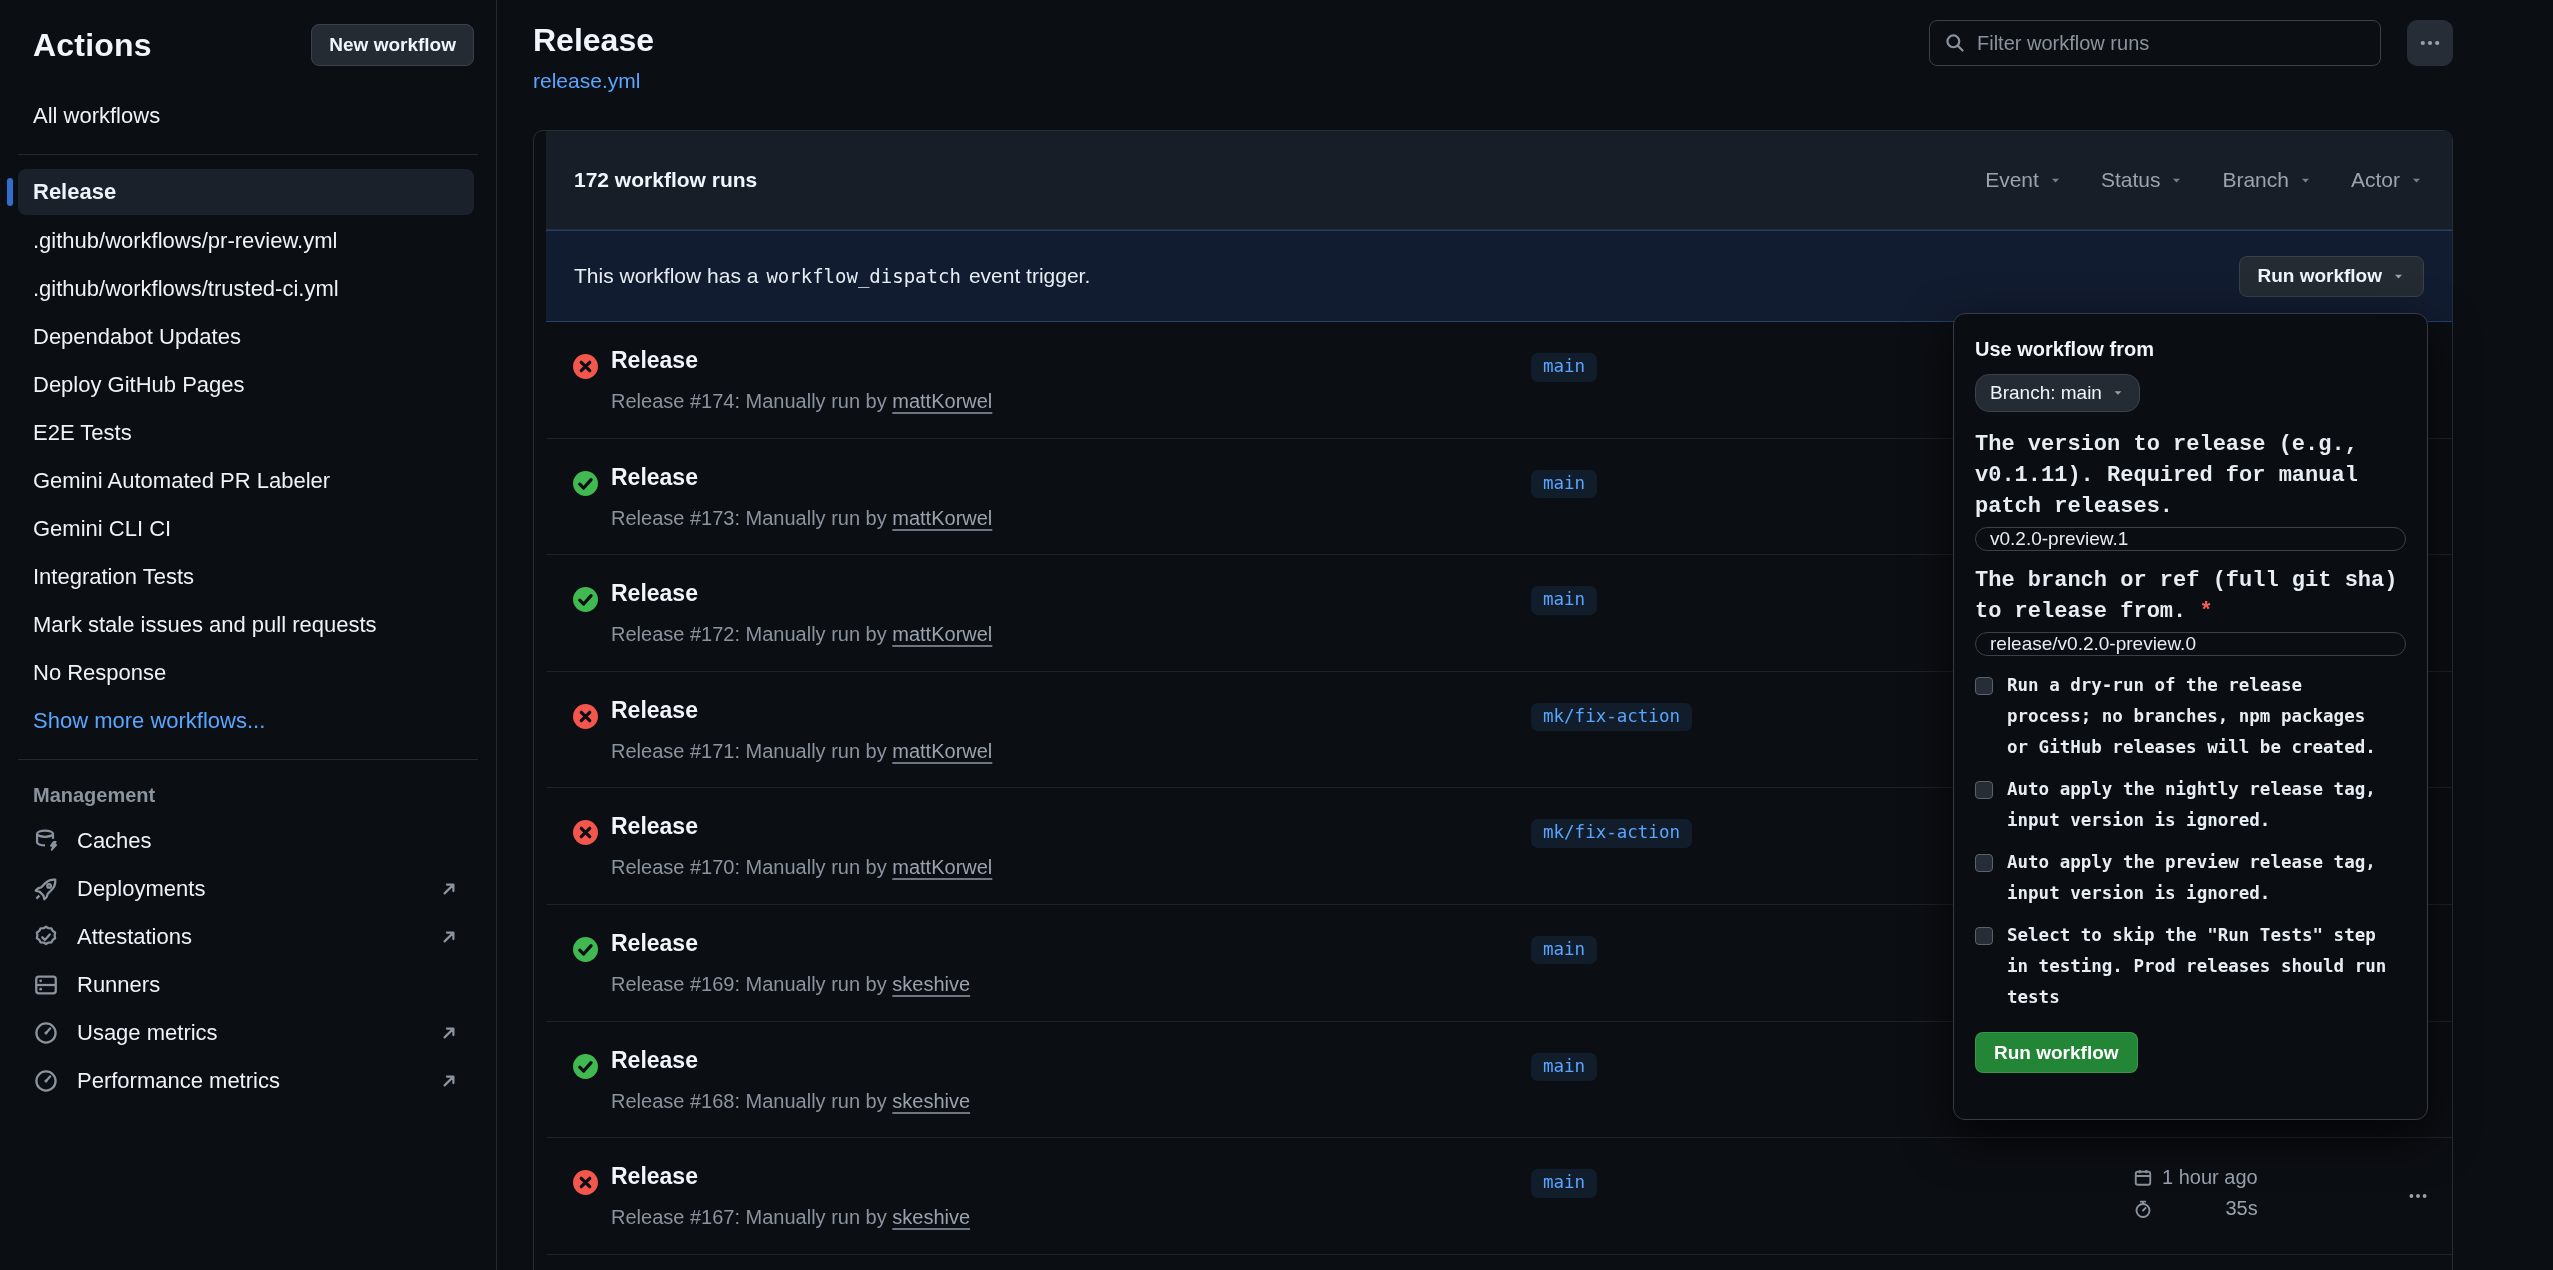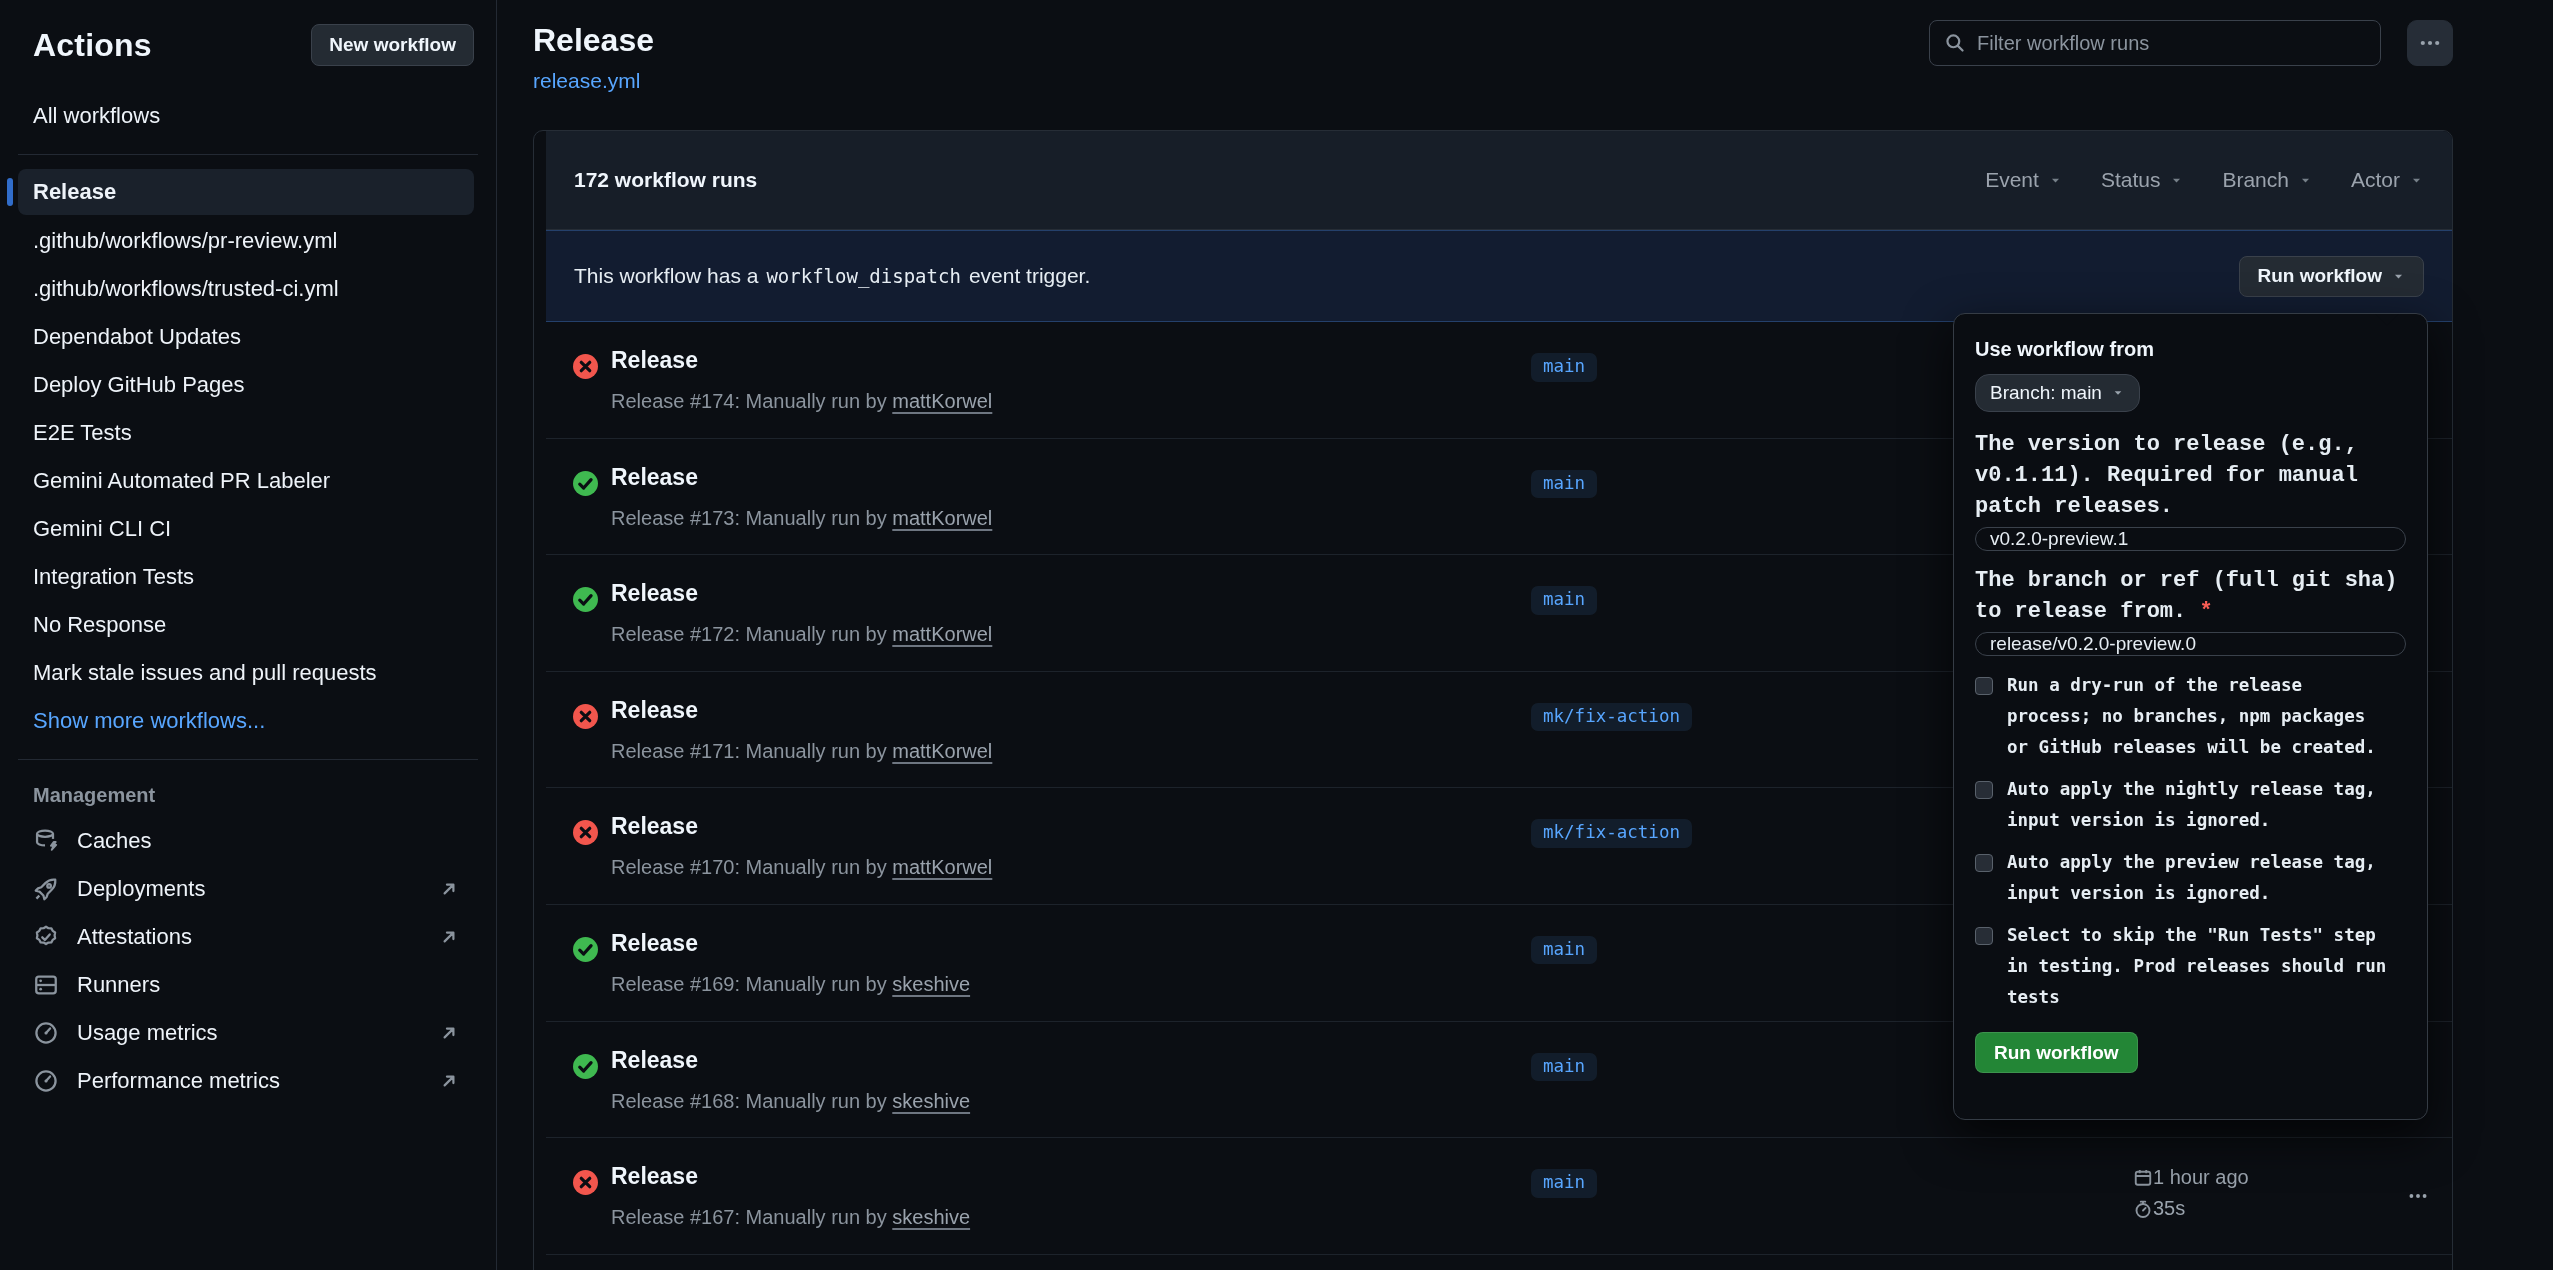--- a/index.html
+++ b/index.html
@@ -104,21 +104,21 @@
   }
   .run-sub { position:absolute; left:65px; top:68px; font-size:20px; color:#8b949e; }
   .actor-link { color:#9aa3ad; text-decoration:underline; text-underline-offset:4px; text-decoration-color:#6e7681; cursor:pointer; }
   .branch-pill {
     position:absolute; left:985px; top:31px;
     font-family:"DejaVu Sans Mono", monospace; font-size:17.5px; line-height:17.5px;
     color:var(--accent,#58a6ff); background:rgba(88,166,255,0.10);
     padding:5px 12px 6px; border-radius:7px; cursor:pointer; text-decoration:none;
   }
   .run-meta { position:absolute; left:1587px; top:24px; font-size:20px; color:#9aa3ad; }
-  .meta-line { display:flex; align-items:center; height:31px; }
+  .meta-line { display:flex; align-items:center; gap:9px; height:31px;justify-content:space-between; }
   .meta-line svg { width:20px; height:20px; color:#8b949e; }
   .row-kebab {
     position:absolute; left:1850px; top:36px; width:44px; height:44px;
     background:none; border:none; color:#9aa3ad; cursor:pointer;
     display:flex; align-items:center; justify-content:center;
   }
   .row-kebab svg { width:22px; height:22px; }
 
   
   .run-panel {
@@ -203,25 +203,25 @@
       <div class="sb-item">
 
     <span class="sb-label">Gemini CLI CI</span>
   </div>
       <div class="sb-item">
 
     <span class="sb-label">Integration Tests</span>
   </div>
       <div class="sb-item">
 
+    <span class="sb-label">Mark stale issues and pull requests</span>
+  </div>
+      <div class="sb-item">
+
     <span class="sb-label">No Response</span>
-  </div>
-      <div class="sb-item">
-
-    <span class="sb-label">Mark stale issues and pull requests</span>
   </div>
       <div class="sb-item link-item">
 
     <span class="sb-label">Show more workflows...</span>
   </div>
     </nav>
   <div class="sb-divider"></div>
   <div class="sb-section-label">Management</div>
   <nav id="mgmt-list">
       <div class="sb-item mgmt">

